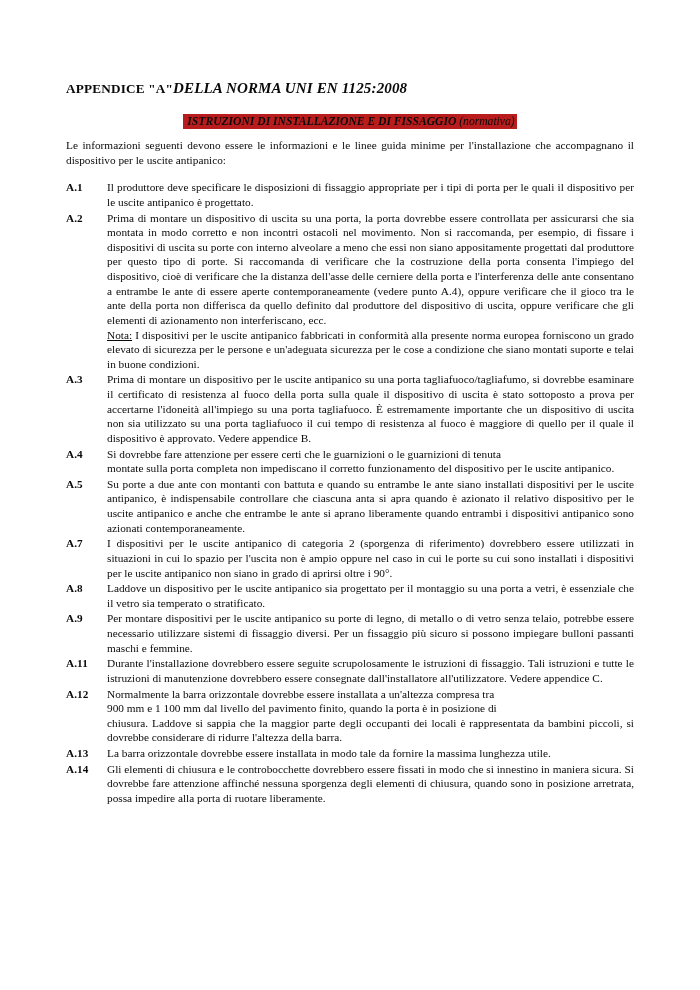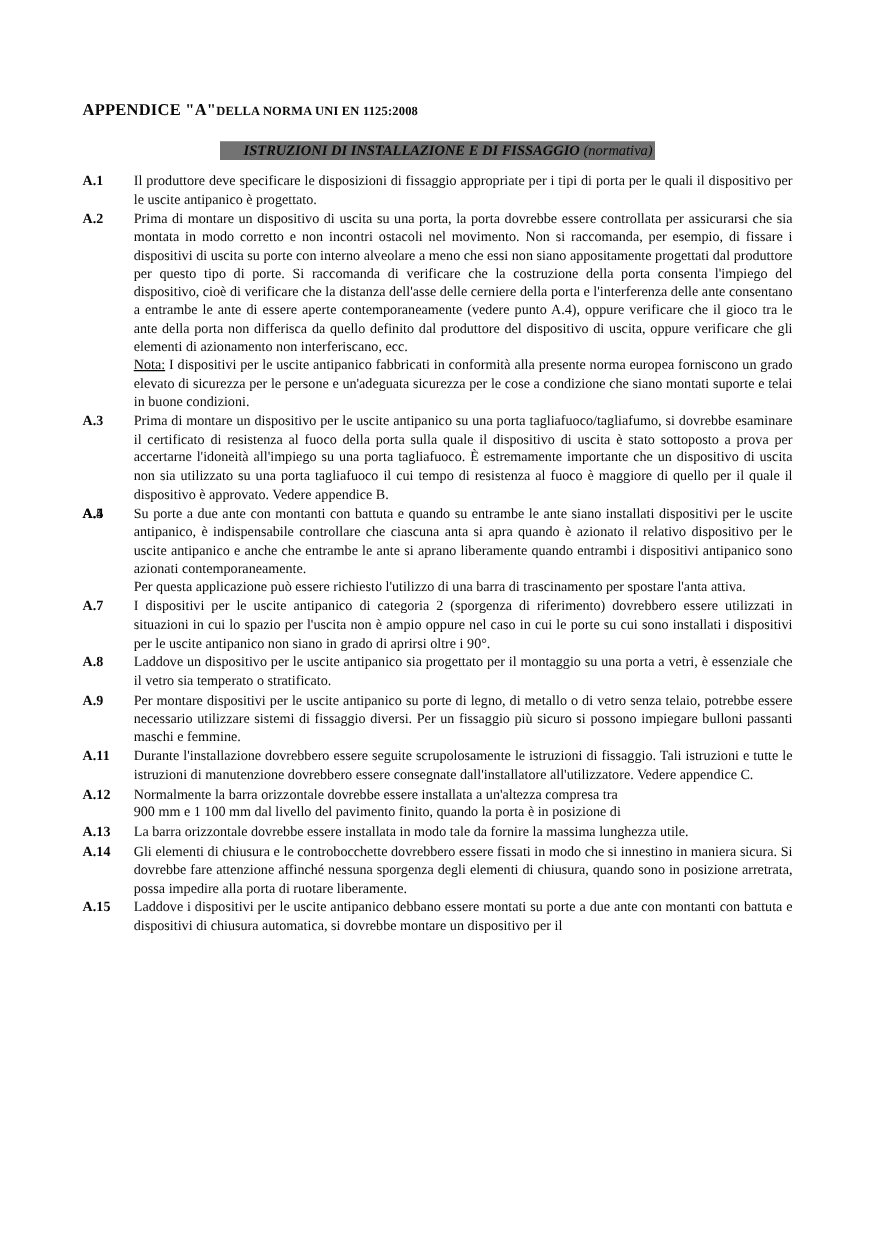--- a/index.html
+++ b/index.html
@@ -31,37 +31,38 @@
     width: 568px;
     white-space: nowrap;
   }
   .head-main {
     font-weight: bold;
     font-size: 13.2px;
     letter-spacing: 0.2px;
   }
   .head-sub {
     font-weight: bold;
-    font-size: 10px;
+    font-size: 15px;
     letter-spacing: 0.15px;
+    font-style: italic;
   }
 
   
   #subtitle-wrap {
     position: absolute;
     left: 66px;
     top: 111px;
     width: 568px;
     text-align: center;
   }
   .subtitle-hl {
-    background: #737373;
+    background: #b91c1c;
     font-style: italic;
     font-size: 11.6px;
-    padding: 1px 2px 1px 19px;
+    padding: 1px 2px 1px 4px;
     line-height: 1.35;
   }
   .subtitle-strong {
     font-weight: bold;
   }
   .subtitle-paren {
     font-weight: normal;
   }
 
   
@@ -119,20 +120,21 @@
 
   <div id="doc-heading">
     <span class="head-main">APPENDICE "A"</span><span class="head-sub">DELLA NORMA UNI EN 1125:2008</span>
   </div>
 
   <div id="subtitle-wrap">
     <span class="subtitle-hl"><span class="subtitle-strong">ISTRUZIONI DI INSTALLAZIONE E DI FISSAGGIO</span><span class="subtitle-paren"> (normativa)</span></span>
   </div>
 
   <div id="body-block">
+    <p class="intro">Le informazioni seguenti devono essere le informazioni e le linee guida minime per l'installazione che accompagnano il dispositivo per le uscite antipanico:</p>
     <div id="clause-list">
         <div class="clause">
           <span class="clause-label">A.1</span>
           <div class="clause-body">
             <div class="para">Il produttore deve specificare le disposizioni di fissaggio appropriate per i tipi di porta per le quali il dispositivo per le uscite antipanico è progettato.</div>
           </div>
         </div>
         <div class="clause">
           <span class="clause-label">A.2</span>
           <div class="clause-body">
@@ -142,27 +144,28 @@
         </div>
         <div class="clause">
           <span class="clause-label">A.3</span>
           <div class="clause-body">
             <div class="para">Prima di montare un dispositivo per le uscite antipanico su una porta tagliafuoco/tagliafumo, si dovrebbe esaminare il certificato di resistenza al fuoco della porta sulla quale il dispositivo di uscita è stato sottoposto a prova per accertarne l'idoneità all'impiego su una porta tagliafuoco. È estremamente importante che un dispositivo di uscita non sia utilizzato su una porta tagliafuoco il cui tempo di resistenza al fuoco è maggiore di quello per il quale il dispositivo è approvato. Vedere appendice B.</div>
           </div>
         </div>
         <div class="clause">
           <span class="clause-label">A.4</span>
           <div class="clause-body">
+            <div class="para left">Si dovrebbe fare attenzione per essere certi che le guarnizioni o le guarnizioni di tenuta</div>
+            <div class="para">montate sulla porta completa non impediscano il corretto funzionamento del dispositivo per le uscite antipanico.</div>
           </div>
         </div>
         <div class="clause">
           <span class="clause-label">A.5</span>
           <div class="clause-body">
             <div class="para">Su porte a due ante con montanti con battuta e quando su entrambe le ante siano installati dispositivi per le uscite antipanico, è indispensabile controllare che ciascuna anta si apra quando è azionato il relativo dispositivo per le uscite antipanico e anche che entrambe le ante si aprano liberamente quando entrambi i dispositivi antipanico sono azionati contemporaneamente.</div>
-            <div class="para">Per questa applicazione può essere richiesto l'utilizzo di una barra di trascinamento per spostare l'anta attiva.</div>
           </div>
         </div>
         <div class="clause">
           <span class="clause-label">A.7</span>
           <div class="clause-body">
             <div class="para">I dispositivi per le uscite antipanico di categoria 2 (sporgenza di riferimento) dovrebbero essere utilizzati in situazioni in cui lo spazio per l'uscita non è ampio oppure nel caso in cui le porte su cui sono installati i dispositivi per le uscite antipanico non siano in grado di aprirsi oltre i 90°.</div>
           </div>
         </div>
         <div class="clause">
           <span class="clause-label">A.8</span>
@@ -180,36 +183,31 @@
           <span class="clause-label">A.11</span>
           <div class="clause-body">
             <div class="para">Durante l'installazione dovrebbero essere seguite scrupolosamente le istruzioni di fissaggio. Tali istruzioni e tutte le istruzioni di manutenzione dovrebbero essere consegnate dall'installatore all'utilizzatore. Vedere appendice C.</div>
           </div>
         </div>
         <div class="clause">
           <span class="clause-label">A.12</span>
           <div class="clause-body">
             <div class="para left">Normalmente la barra orizzontale dovrebbe essere installata a un'altezza compresa tra</div>
             <div class="para left">900 mm e 1 100 mm dal livello del pavimento finito, quando la porta è in posizione di</div>
+            <div class="para">chiusura. Laddove si sappia che la maggior parte degli occupanti dei locali è rappresentata da bambini piccoli, si dovrebbe considerare di ridurre l'altezza della barra.</div>
           </div>
         </div>
         <div class="clause">
           <span class="clause-label">A.13</span>
           <div class="clause-body">
             <div class="para">La barra orizzontale dovrebbe essere installata in modo tale da fornire la massima lunghezza utile.</div>
           </div>
         </div>
         <div class="clause">
           <span class="clause-label">A.14</span>
           <div class="clause-body">
             <div class="para">Gli elementi di chiusura e le controbocchette dovrebbero essere fissati in modo che si innestino in maniera sicura. Si dovrebbe fare attenzione affinché nessuna sporgenza degli elementi di chiusura, quando sono in posizione arretrata, possa impedire alla porta di ruotare liberamente.</div>
-          </div>
-        </div>
-        <div class="clause">
-          <span class="clause-label">A.15</span>
-          <div class="clause-body">
-            <div class="para">Laddove i dispositivi per le uscite antipanico debbano essere montati su porte a due ante con montanti con battuta e dispositivi di chiusura automatica, si dovrebbe montare un dispositivo per il</div>
           </div>
         </div>
       </div>
   </div>
 
 </div>
 
 </body></html>

